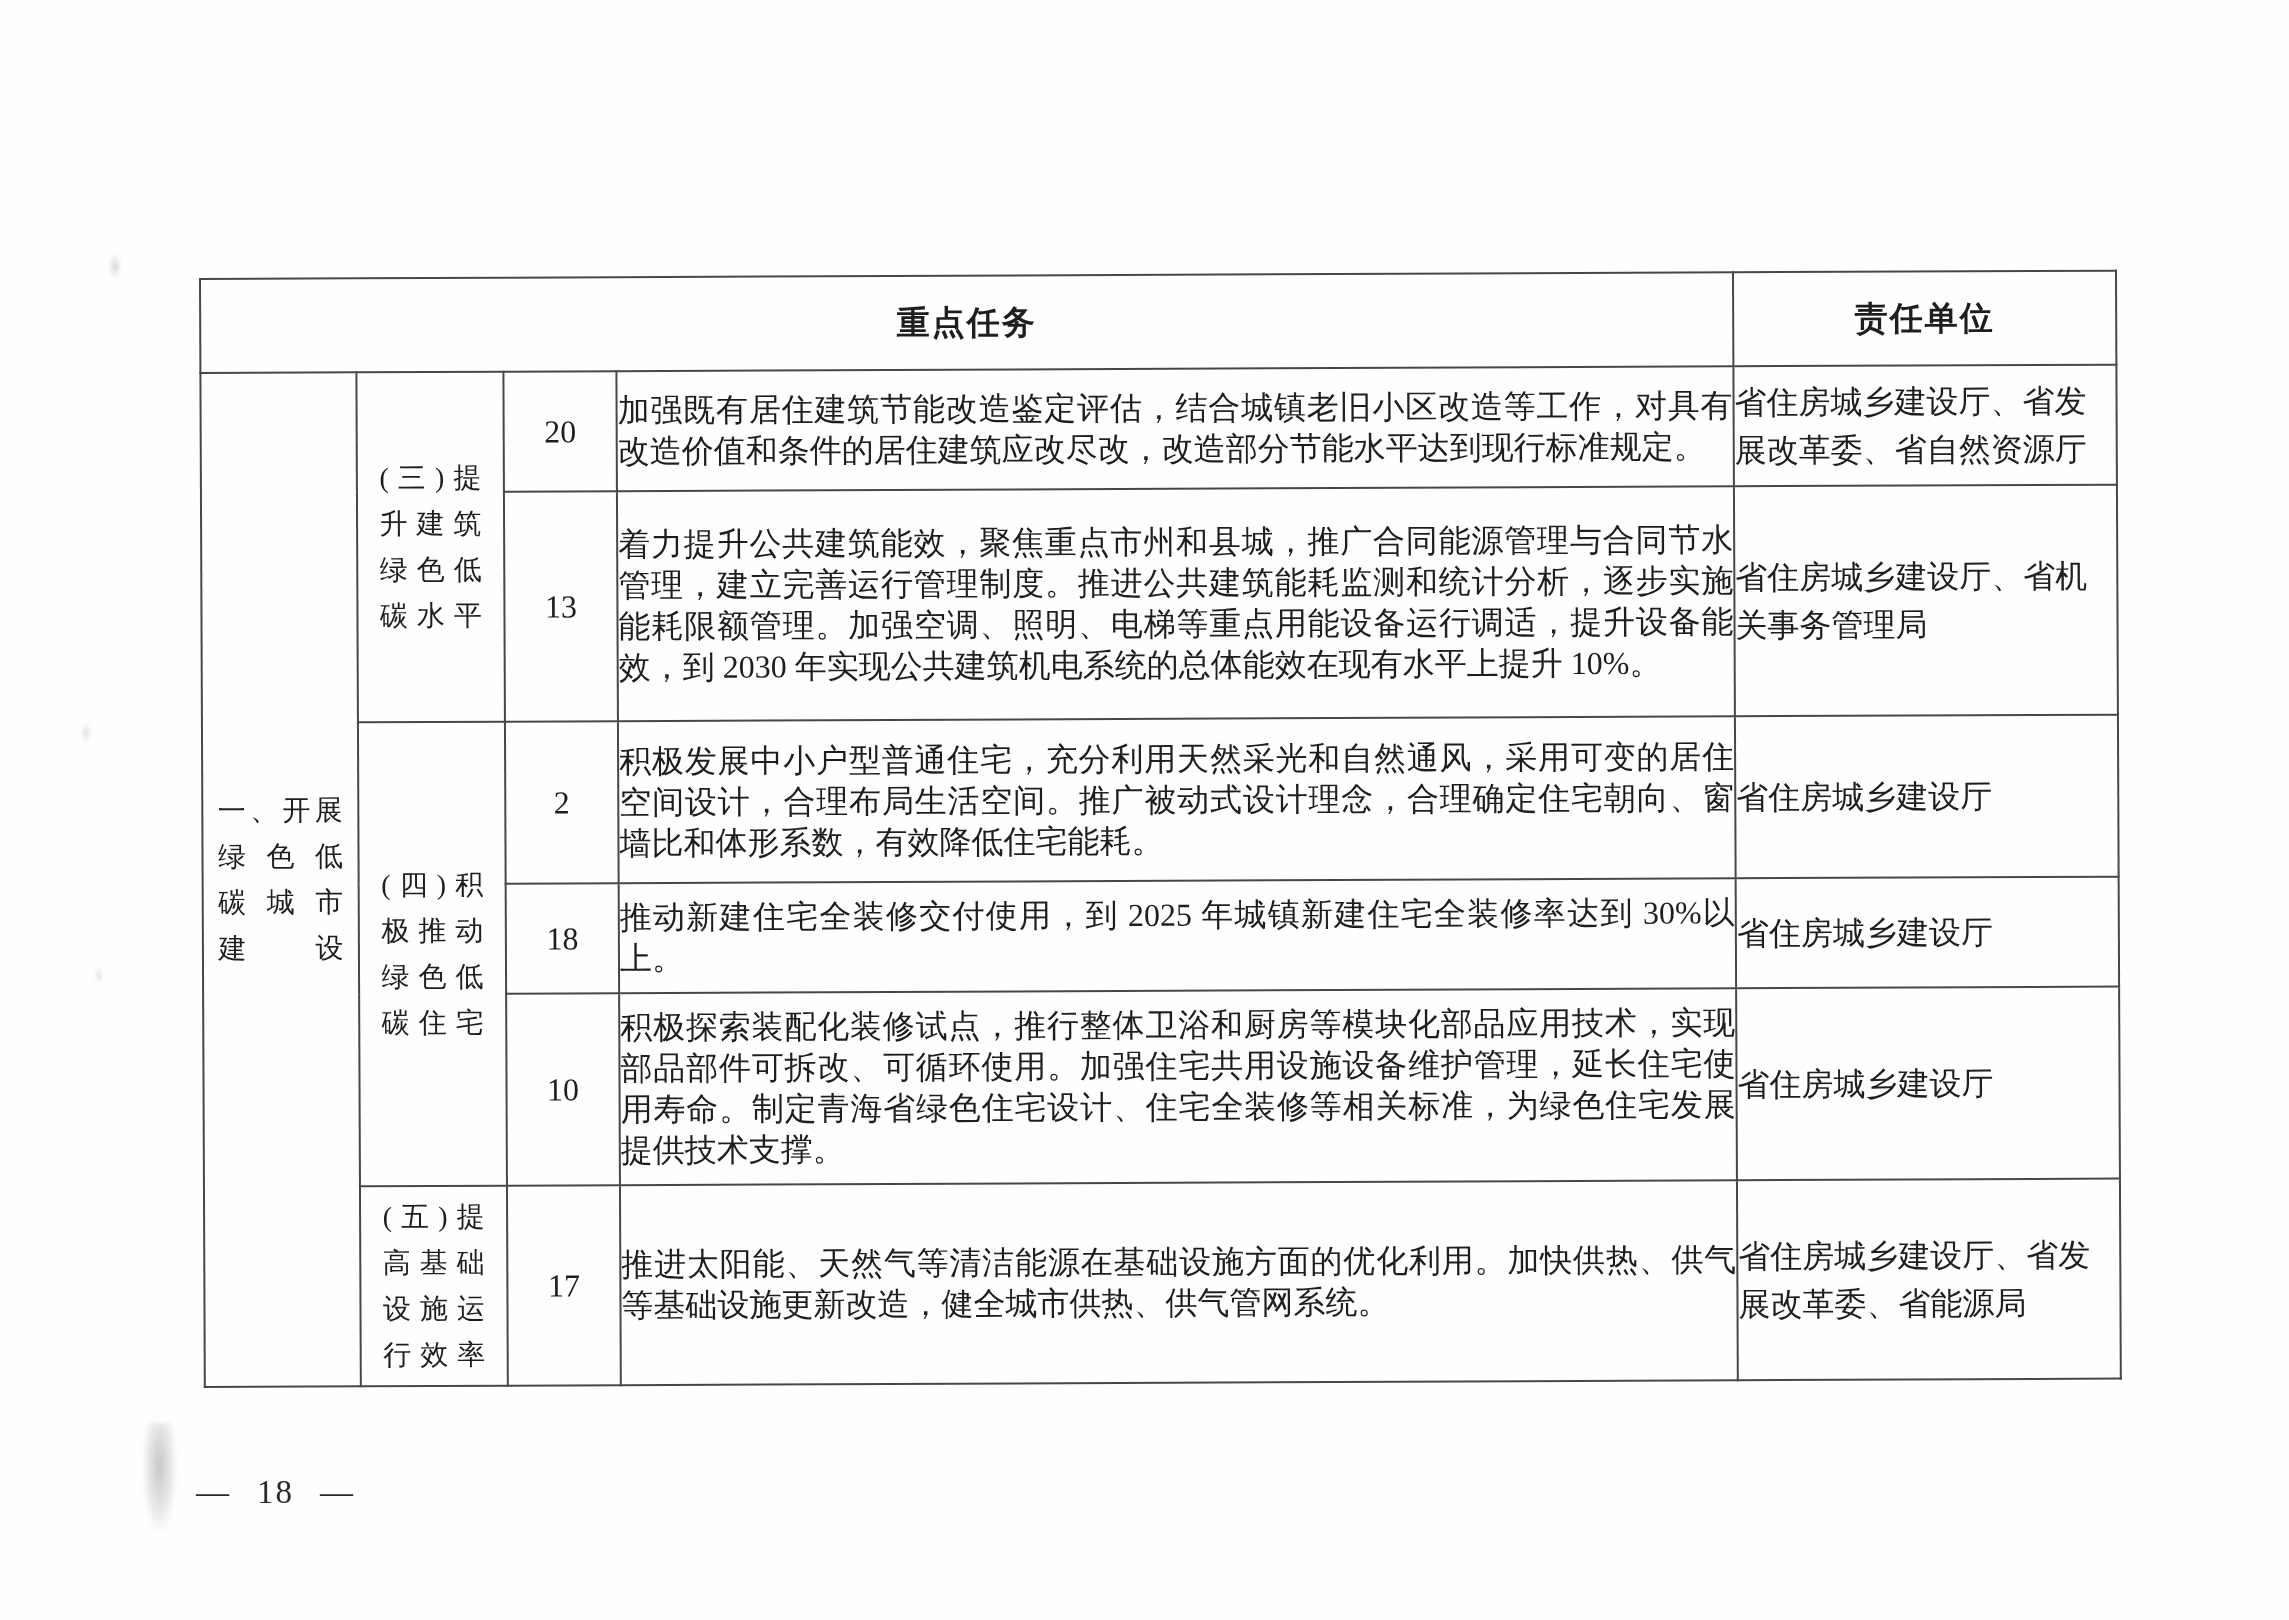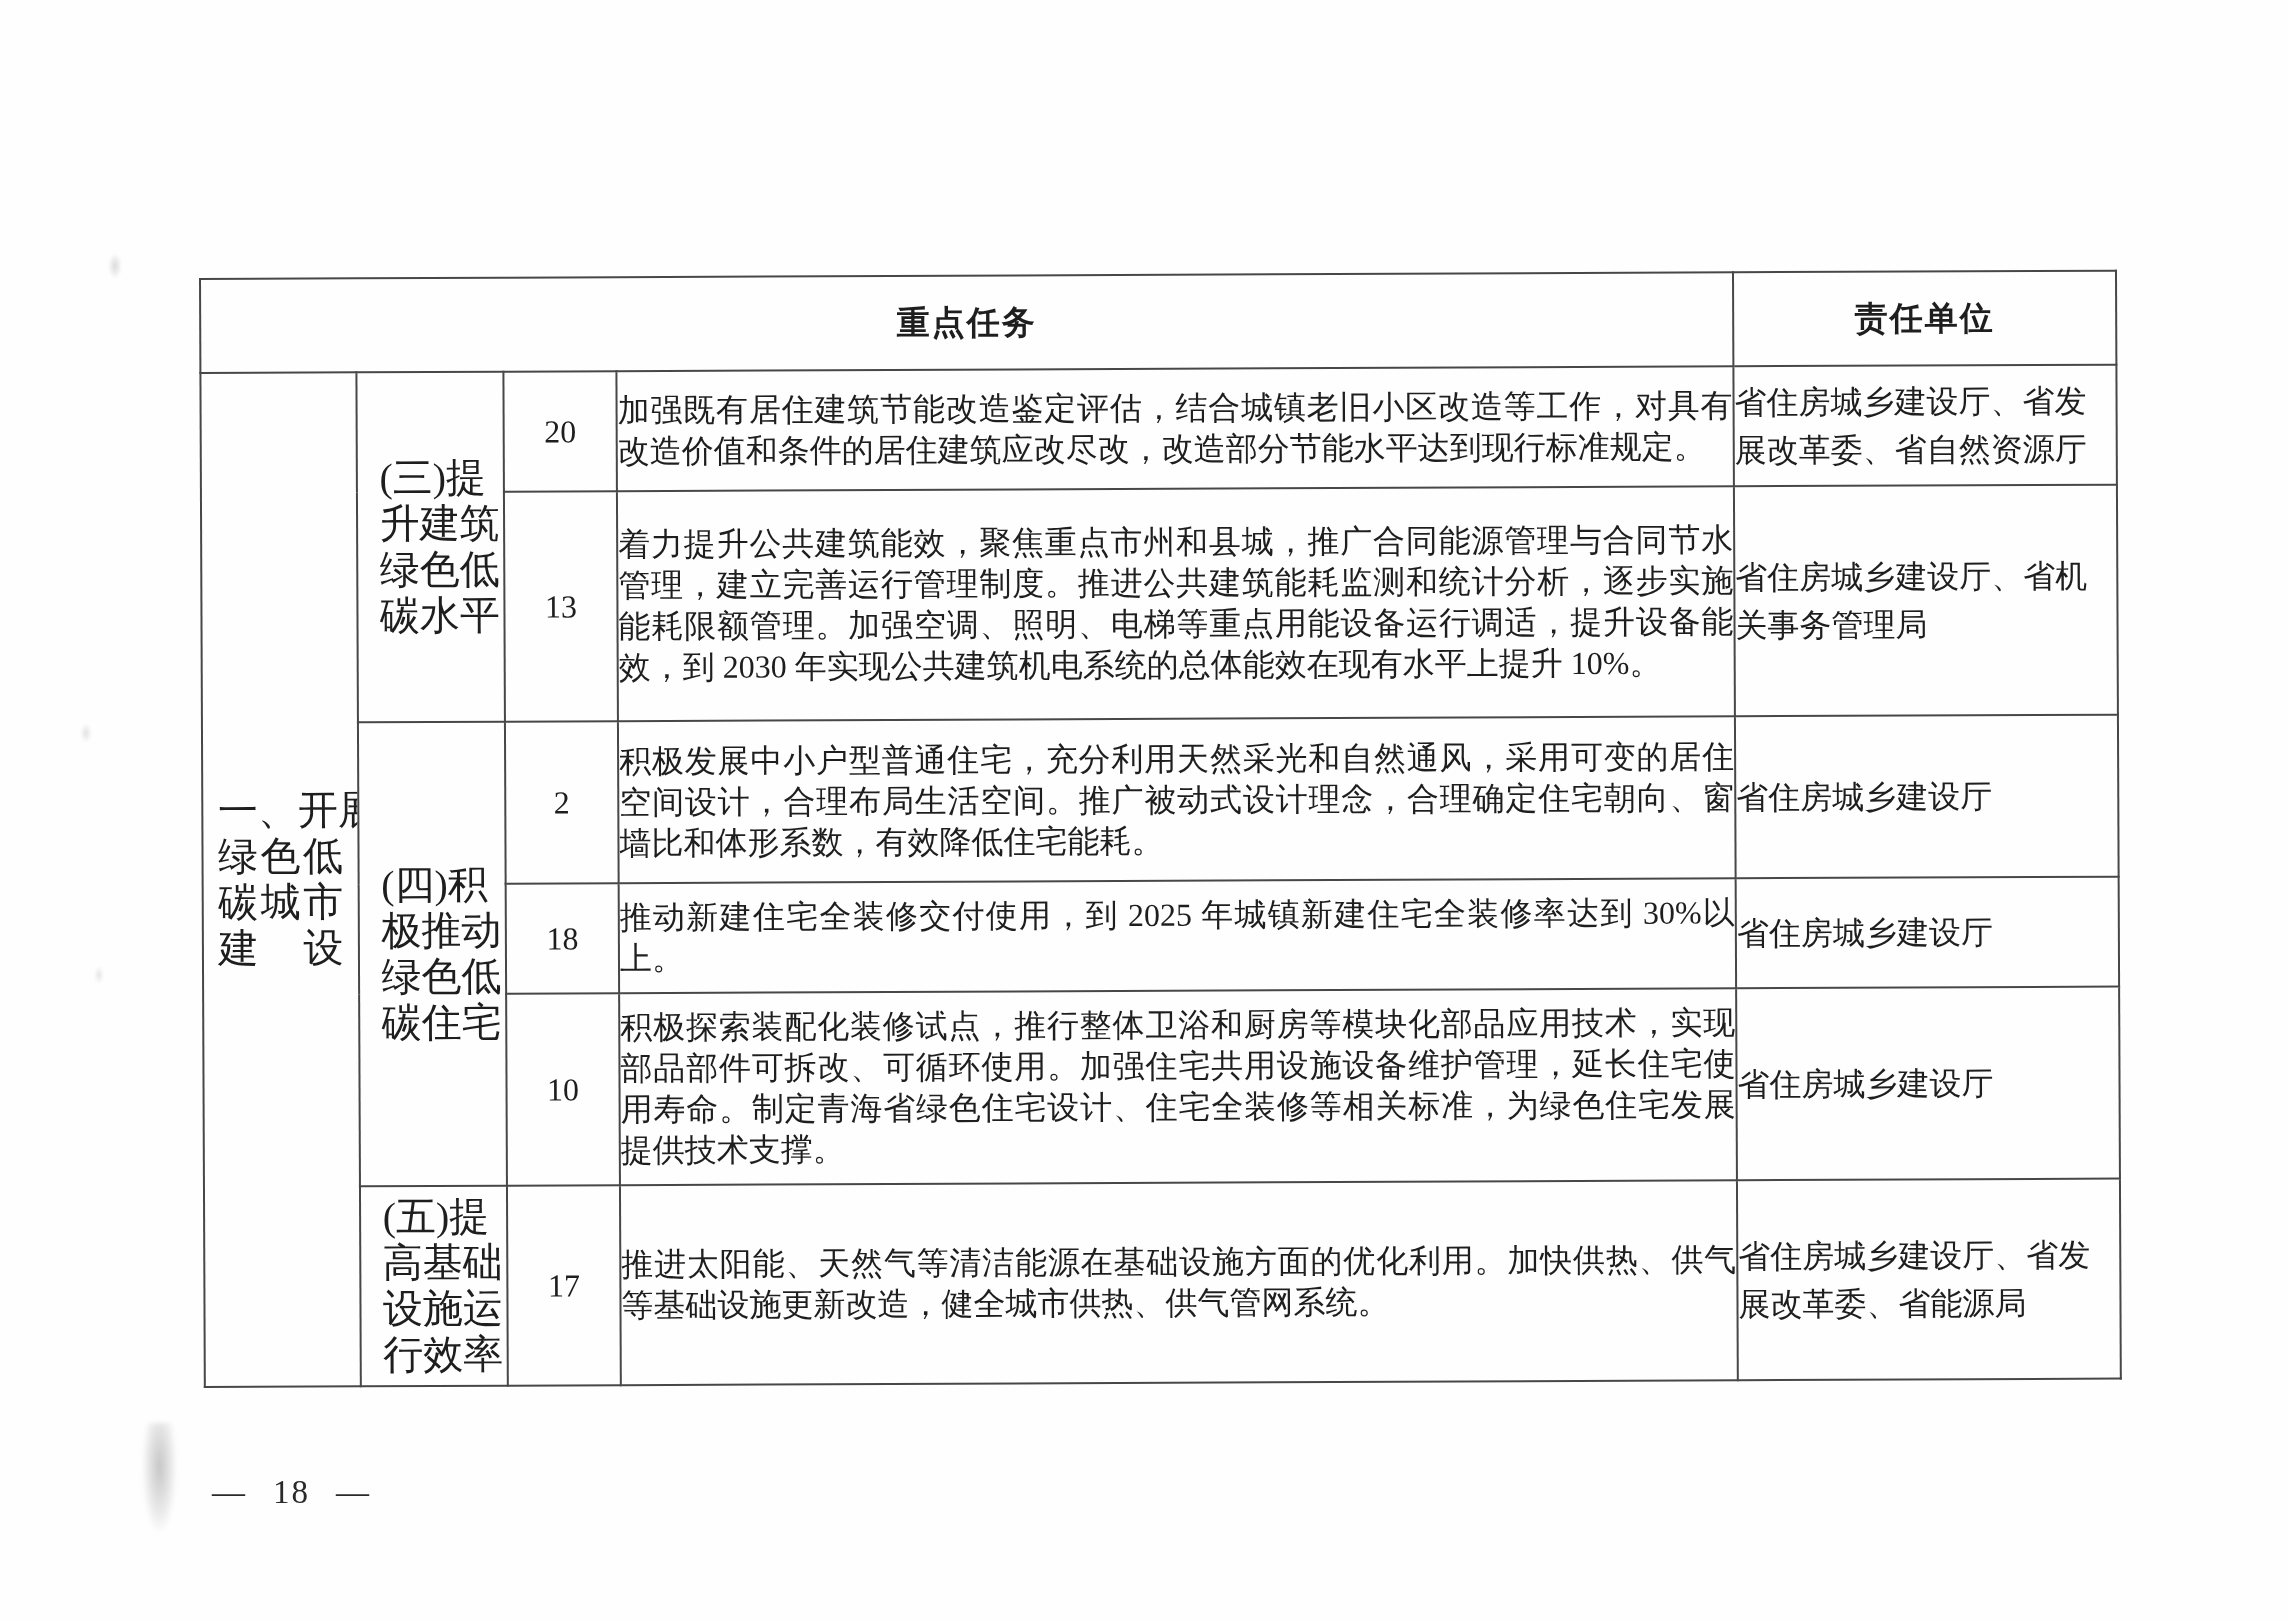--- a/index.html
+++ b/index.html
@@ -26,21 +26,21 @@
   tr.r14{height:162px;}
   tr.r15{height:110px;}
   tr.r16{height:192px;}
   tr.r17{height:200px;}
   th.hcell{
     font-size:33px;font-weight:600;letter-spacing:2px;text-align:center;
     color:#1e1e1e;
   }
   td.vert-cell{vertical-align:middle;}
   .vblock{
-    margin:0 auto;color:#1e1e1e;font-size:40px;line-height:46px;
+    margin:0 auto;color:#1e1e1e;font-size:28px;line-height:46px;
   }
   .vblock .vline{
     text-align:justify;text-align-last:justify;text-justify:inter-character;
     white-space:nowrap;
   }
   .vblock.section-block{width:125px;}
   .vblock.cat-block{width:102px;}
   td.num-cell{
     text-align:center;font-size:32px;color:#1e1e1e;
     font-family:"Liberation Serif","DejaVu Serif",serif;
@@ -48,21 +48,21 @@
   td.task-cell{
     font-size:32px;line-height:41px;color:#1e1e1e;
     padding:3.9px 9.8px 3.9px 19.6px;
     text-align:justify;text-justify:inter-ideograph;
   }
   td.unit-cell{
     font-size:32px;line-height:48px;color:#1e1e1e;
     padding:2px 7.8px 2px 13.7px;text-align:left;
   }
   .page-number{
-    position:absolute;left:212px;top:1474px;font-size:33px;color:#2a2a2a;
+    position:absolute;left:196px;top:1474px;font-size:33px;color:#2a2a2a;
     word-spacing:15.7px;letter-spacing:2px;
   }
   .artifact{position:absolute;pointer-events:none;}
   .smudge{
     left:143px;top:1423px;width:33px;height:108px;
     background:radial-gradient(ellipse at 50% 40%,rgba(130,130,130,0.45),rgba(160,160,160,0.18) 55%,rgba(255,255,255,0) 75%);
     filter:blur(2px);
   }
   .speck1{left:108px;top:253px;width:13.7px;height:25.5px;
     background:radial-gradient(ellipse,rgba(150,150,150,0.35),rgba(255,255,255,0) 70%);filter:blur(1px);}

